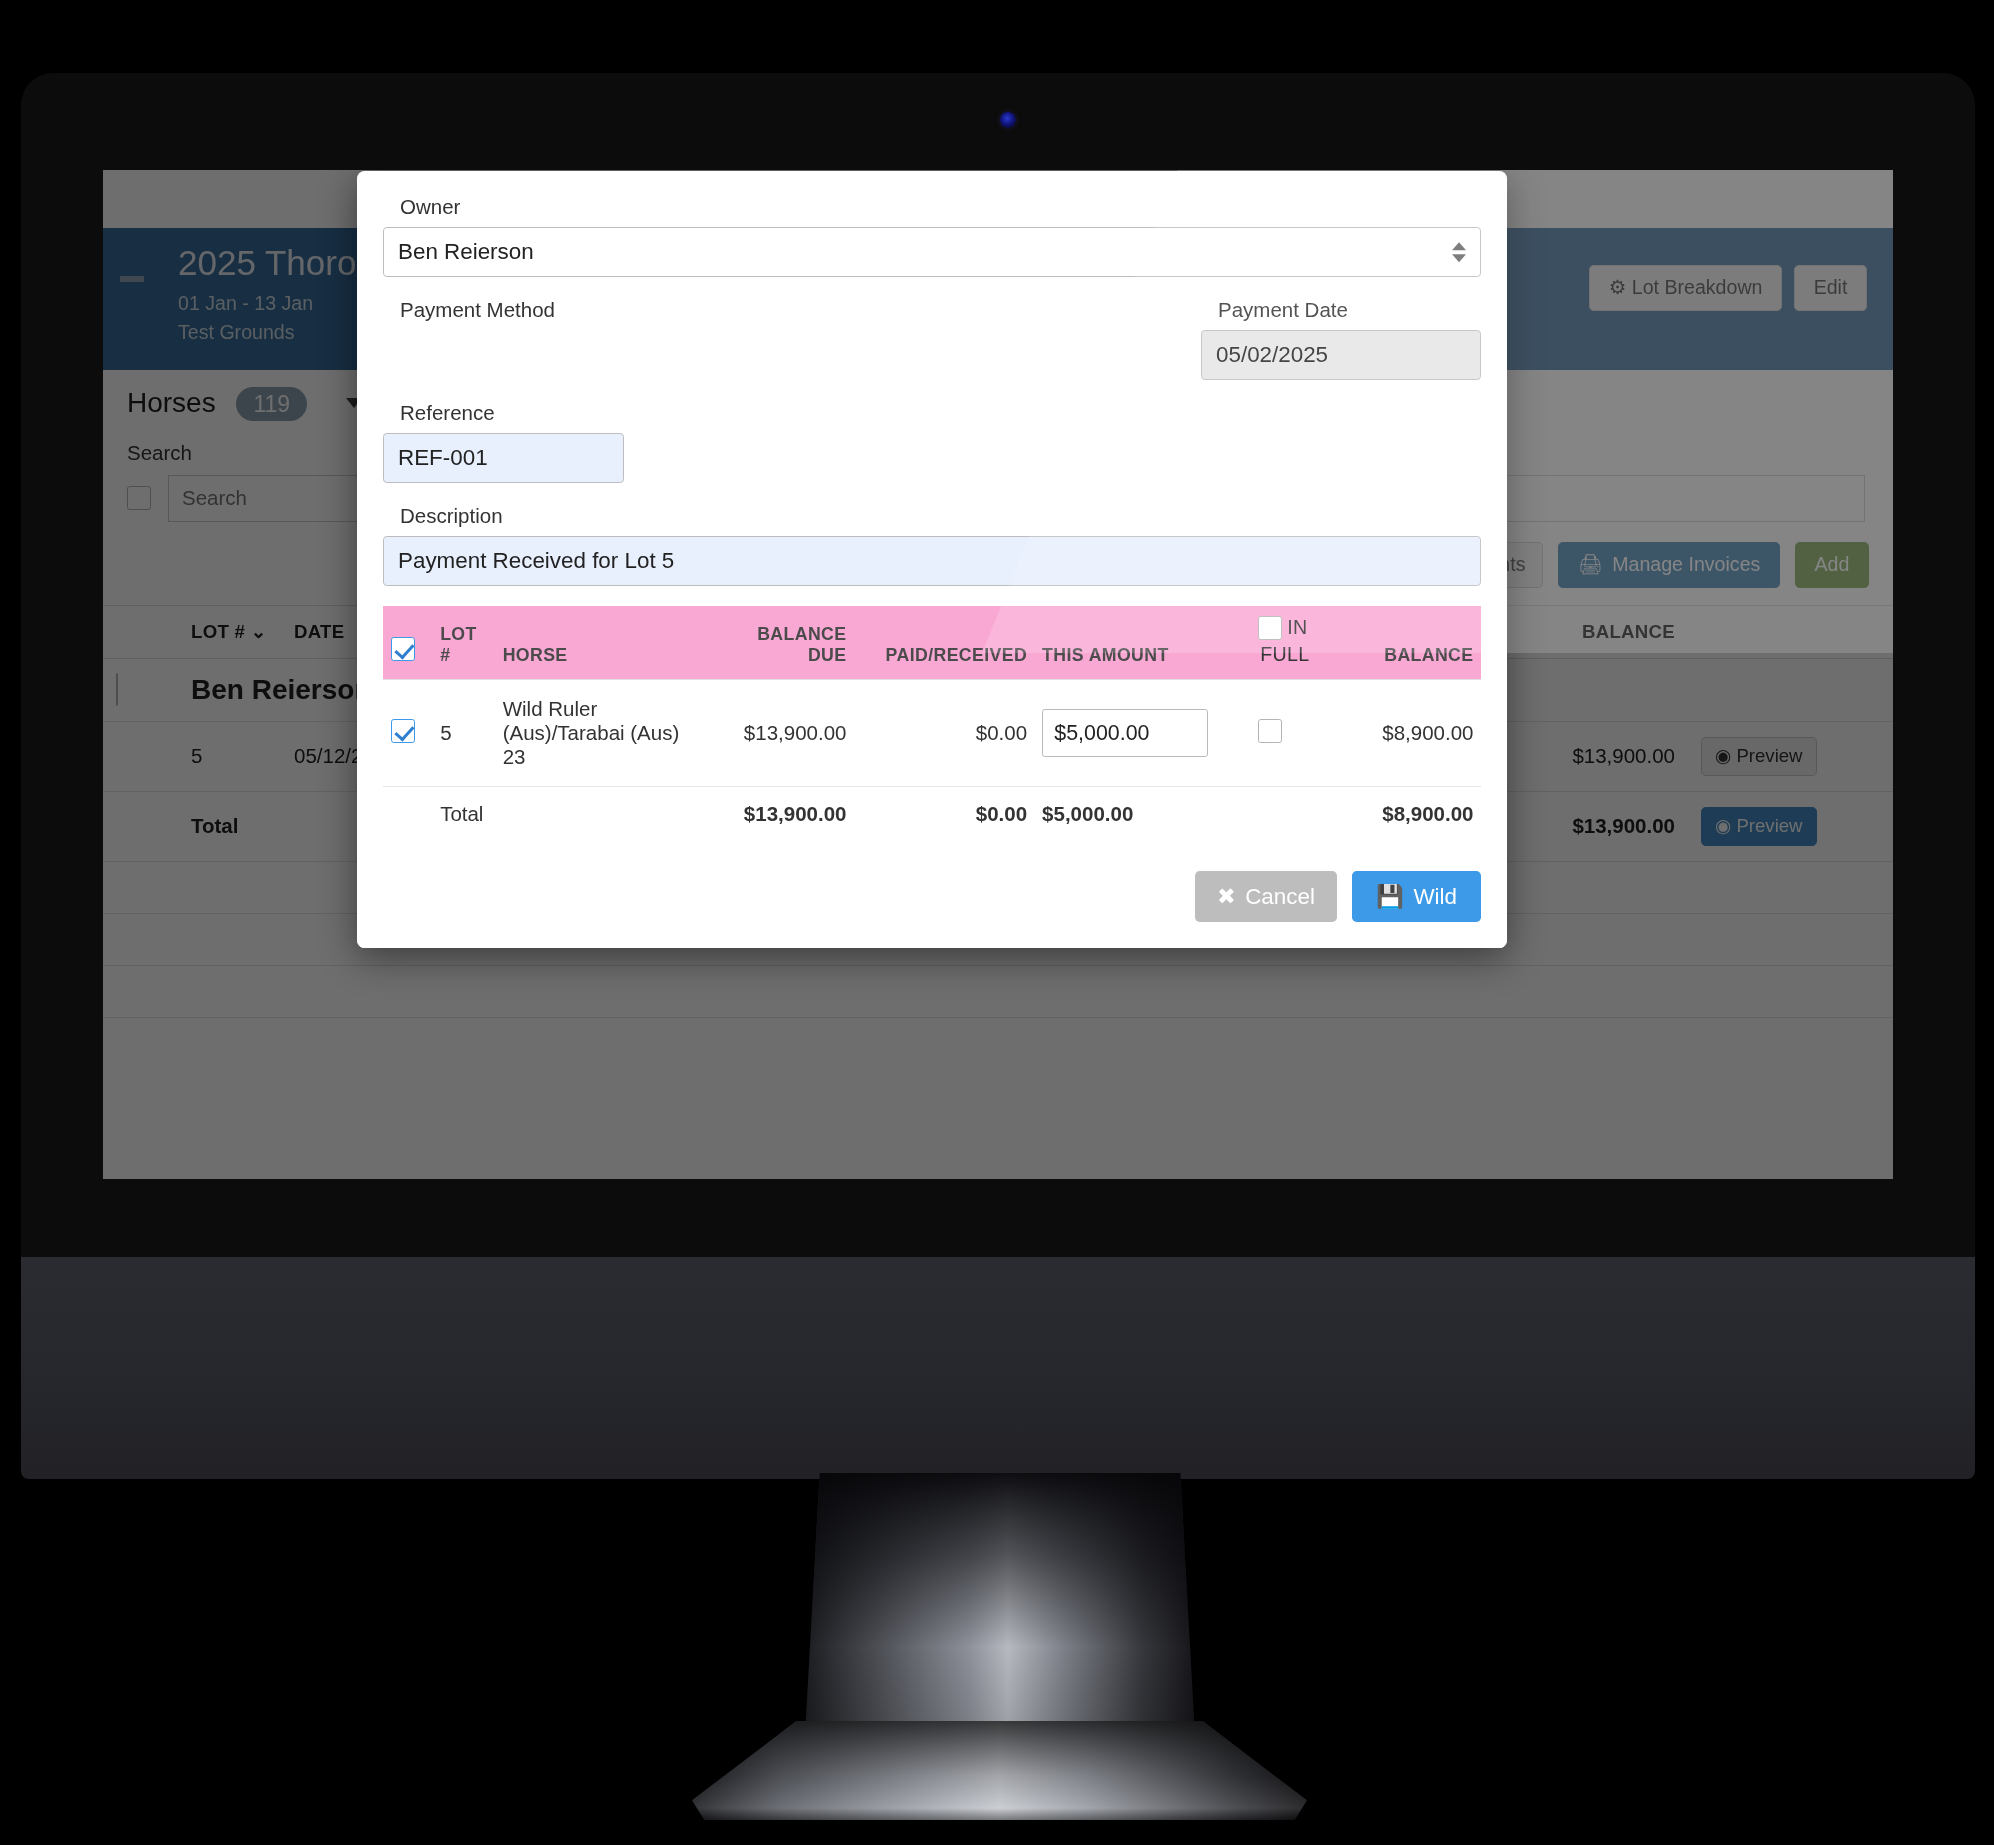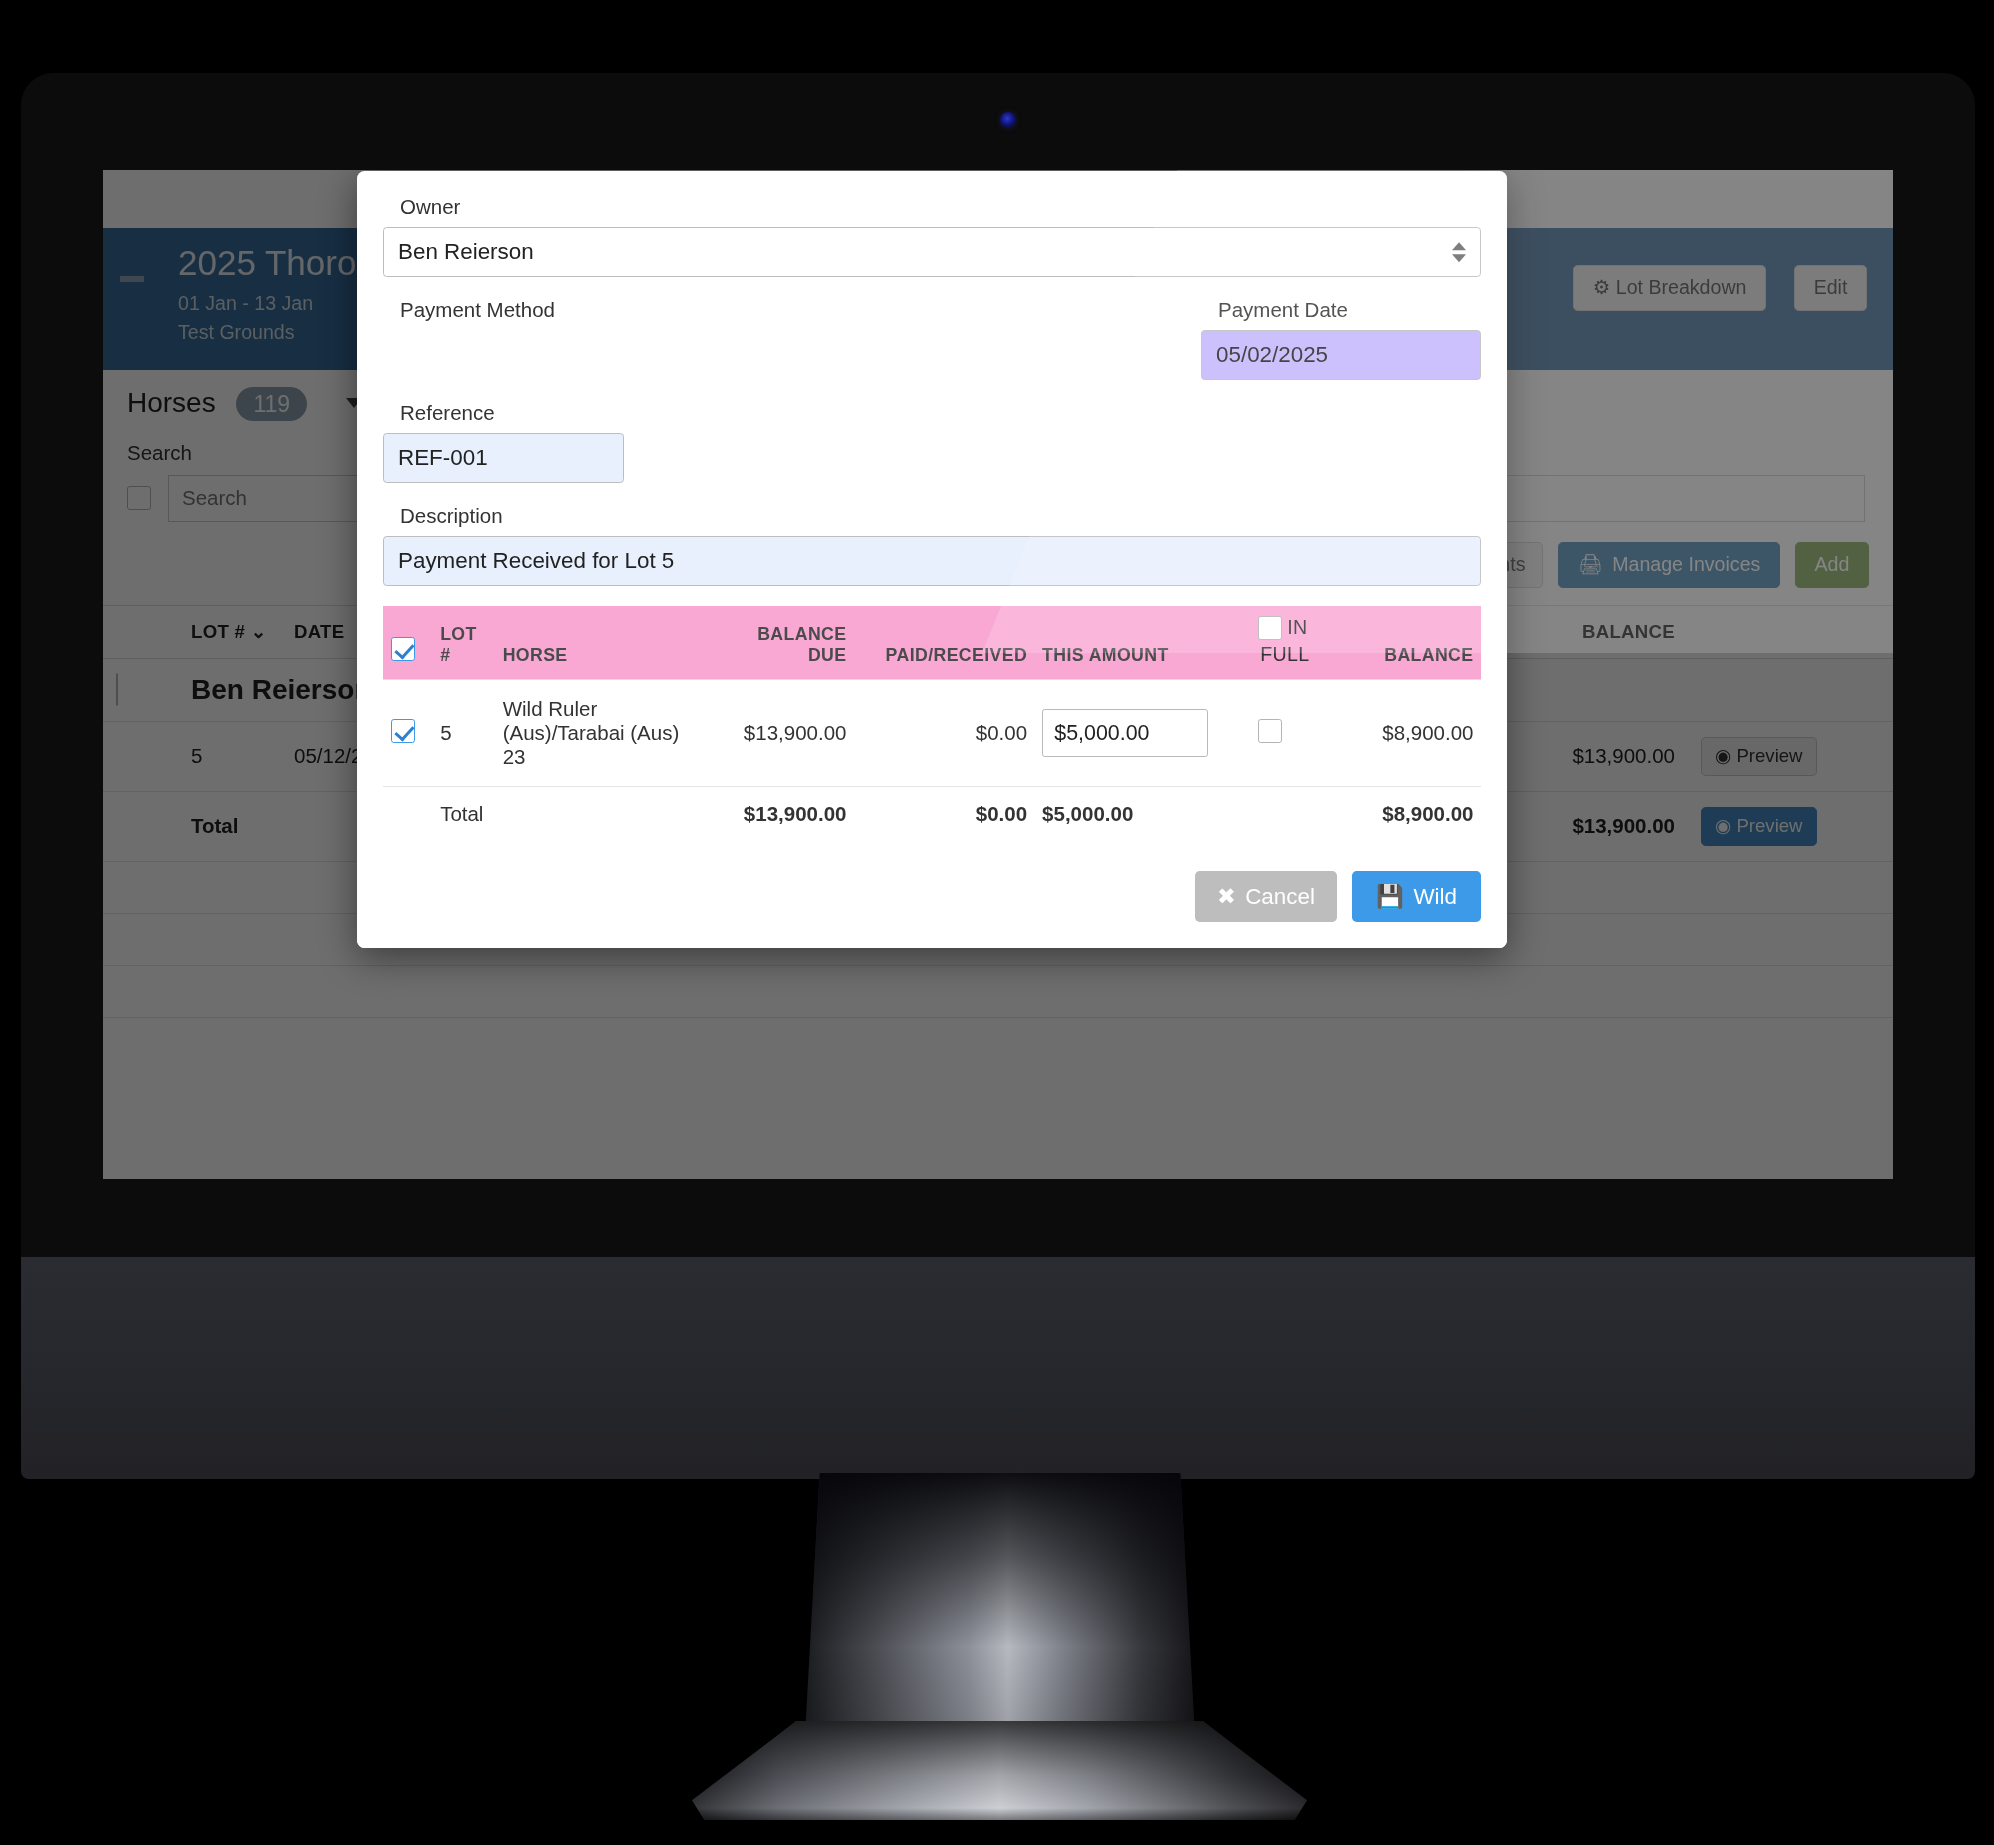--- a/index.html
+++ b/index.html
@@ -116,21 +116,21 @@
   }
   .collapse-dash {
     position: absolute; left: 17px; top: 48px;
     width: 24px; height: 5.6px; background: #8fa8bf;
   }
   .sale-title { color: #e8eef4; font-size: 35px; font-weight: 300; padding-left: 75px; }
   .sale-sub { color: #cfdbe6; font-size: 19.6px; padding-left: 75px; margin-top: 9.3px; }
   .sale-loc { color: #cfdbe6; font-size: 19.6px; padding-left: 75px; margin-top: 5.6px; }
   .banner-btns {
     position: absolute; right: 26px; top: 37px;
-    display: flex; gap: 28px; border-radius: 16px;
+    display: flex; gap: 12px; border-radius: 16px;
   }
   .btn-light {
     background: #e9e9e9; color: #333; border: 0.9px solid #c9c9c9;
     padding: 10.3px 18.6px; border-radius: 4.7px; font-size: 19.6px;
     white-space: nowrap;
   }
 
   .tabs-row {
     background: #fff; padding: 17px 24px 13px 24px;
     display: flex; align-items: center; gap: 26px;
@@ -241,21 +241,21 @@
   }
   .sel-arrows {
     position: absolute; right: 15px; top: 50%; transform: translateY(-50%);
     display: flex; flex-direction: column; gap: 3.7px; pointer-events: none;
   }
   .ar-up { width:0;height:0;border-left:7.5px solid transparent;border-right:7.5px solid transparent;border-bottom:8.4px solid #666; }
   .ar-dn { width:0;height:0;border-left:7.5px solid transparent;border-right:7.5px solid transparent;border-top:8.4px solid #666; }
 
   .txt {
     height: 50px; border: 0.9px solid #bdbdbd; border-radius: 3.7px;
-    background: #c4b5fd; font-size: 22.4px; color: #222; padding: 0 14px;
+    background: #e5e5e5; font-size: 22.4px; color: #222; padding: 0 14px;
     font-family: "Liberation Sans", sans-serif; width: 100%;
   }
   .txt.autofill { background: #e8f0fe; }
 
   
   .pay-table { width: 100%; border-collapse: collapse; margin-top: 5.6px; }
   .pay-table thead th {
     background: #f9a8d4;
     font-size: 17.7px; color: #4b4b4b; font-weight: bold;
     letter-spacing: 0.4px;

